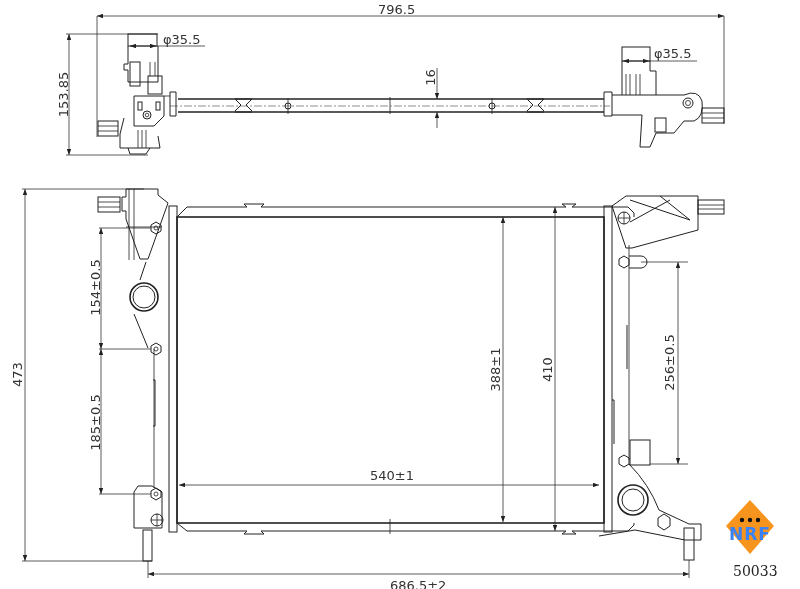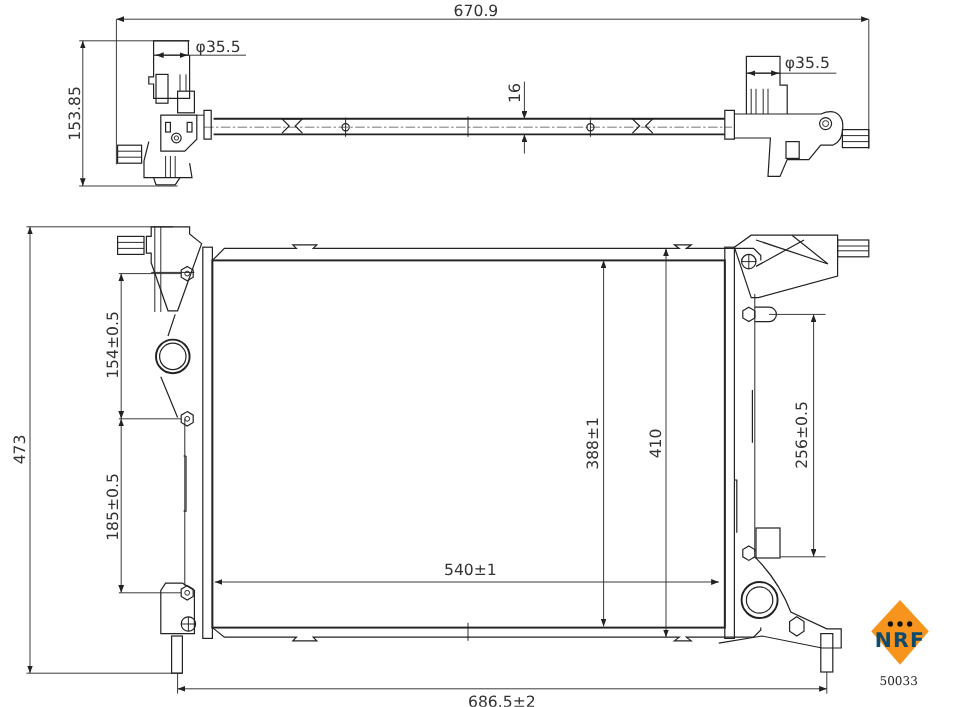--- a/index.html
+++ b/index.html
@@ -5,21 +5,21 @@
   html,body{margin:0;padding:0;background:#ffffff;}
   body{width:800px;height:589px;overflow:hidden;position:relative;font-family:"DejaVu Sans",sans-serif;}
   svg{position:absolute;left:0;top:0;}
   .ln{stroke:#222;stroke-width:1;fill:none;}
   .lt{stroke:#222;stroke-width:0.8;fill:none;}
   .thk{stroke:#222;stroke-width:1.6;fill:none;}
   .dim{stroke:#333;stroke-width:0.8;fill:none;}
   .ctr{stroke:#444;stroke-width:0.6;fill:none;stroke-dasharray:8 2 2 2;}
   .lbl{position:absolute;font-family:"DejaVu Sans",sans-serif;font-size:13px;color:#333;white-space:nowrap;}
   .rot{transform:rotate(-90deg);transform-origin:center center;}
-  .partno{position:absolute;font-family:"DejaVu Serif",serif;font-size:10px;color:#222;}
+  .partno{position:absolute;font-family:"DejaVu Serif",serif;font-size:14px;color:#222;}
 </style>
 </head>
 <body>
 
 <svg width="800" height="589" viewBox="0 0 800 589">
   <defs>
     <marker id="ar" markerWidth="8" markerHeight="6" refX="8" refY="3" orient="auto">
       <path d="M0,0 L8,3 L0,6 z" fill="#222"></path>
     </marker>
     <marker id="al" markerWidth="8" markerHeight="6" refX="0" refY="3" orient="auto">
@@ -177,21 +177,21 @@
     <path class="ln" d="M627,325 v44 M612,400 h2 v44"></path>
 
     <circle class="thk" cx="633" cy="500" r="15"></circle>
     <circle class="ln" cx="633" cy="500" r="11"></circle>
     <path class="ln" d="M629,464 q20,20 30,46 l30,14 h12 v16 h-16 l-50,-10 l-36,6"></path>
     <polygon class="ln" points="664,514 670,518 670,526 664,530 658,526 658,518"></polygon>
     <rect class="ln" x="684" y="528" width="10" height="32"></rect>
   </g>
 </svg>
 
-<div class="lbl" style="left:378px;top:2px;">670.9</div>
+<div class="lbl" style="left:378px;top:2px;">796.5</div>
 <div class="lbl" style="left:163px;top:32px;">φ35.5</div>
 <div class="lbl" style="left:654px;top:46px;">φ35.5</div>
 <div class="lbl rot" style="left:38px;top:87px;width:50px;text-align:center;">153.85</div>
 <div class="lbl rot" style="left:415px;top:70px;width:30px;text-align:center;">16</div>
 
 <div class="lbl rot" style="left:-3px;top:367px;width:40px;text-align:center;">473</div>
 <div class="lbl rot" style="left:62px;top:280px;width:66px;text-align:center;">154±0.5</div>
 <div class="lbl rot" style="left:62px;top:415px;width:66px;text-align:center;">185±0.5</div>
 <div class="lbl rot" style="left:462px;top:362px;width:66px;text-align:center;">388±1</div>
 <div class="lbl rot" style="left:522px;top:362px;width:50px;text-align:center;">410</div>
@@ -200,15 +200,15 @@
 <div class="lbl rot" style="left:636px;top:355px;width:66px;text-align:center;">256±0.5</div>
 
 <div style="position:absolute;left:712px;top:498px;width:76px;height:60px;">
   <svg width="76" height="60" viewBox="0 0 76 60" style="position:absolute;left:0;top:0;">
     <polygon points="38,2 62,28 38,56 14,28" fill="#f7941d"></polygon>
     <circle cx="30" cy="22" r="2.2" fill="#111"></circle>
     <circle cx="38" cy="22" r="2.2" fill="#111"></circle>
     <circle cx="46" cy="22" r="2.2" fill="#111"></circle>
     <rect x="2" y="30" width="72" height="13" fill="none"></rect>
   </svg>
-  <div style="position:absolute;left:0;top:28px;width:76px;text-align:center;font-family:'DejaVu Sans',sans-serif;font-weight:bold;font-size:17px;letter-spacing:1px;color:#0c4a6e;line-height:16px;">NRF</div>
+  <div style="position:absolute;left:0;top:28px;width:76px;text-align:center;font-family:'DejaVu Sans',sans-serif;font-weight:bold;font-size:17px;letter-spacing:1px;color:#3b82f6;line-height:16px;">NRF</div>
 </div>
 <div class="partno" style="left:733px;top:563px;">50033</div>
 
 </body></html>

